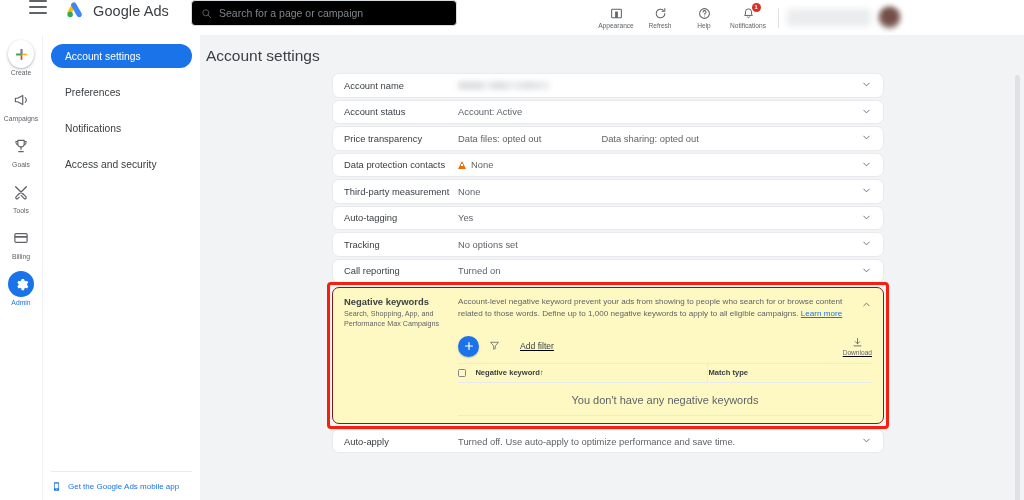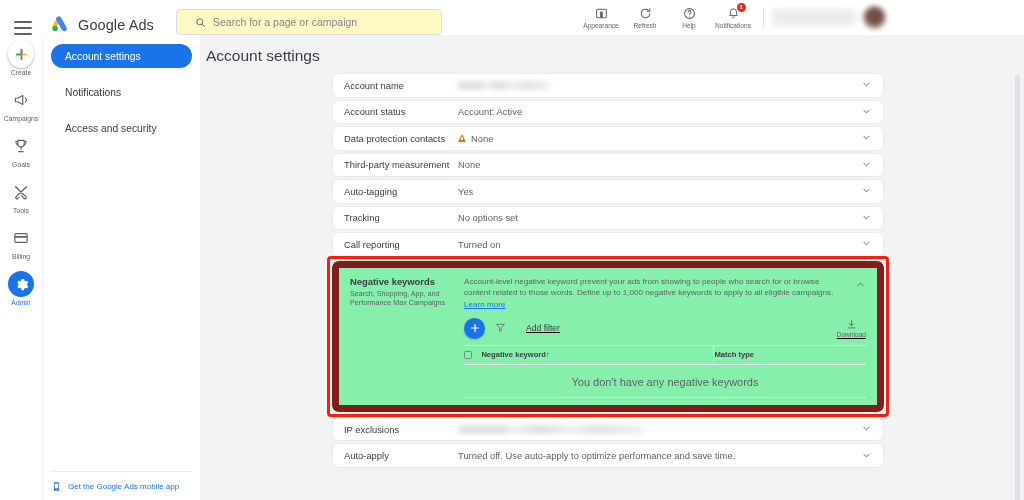--- a/index.html
+++ b/index.html
@@ -6,34 +6,34 @@
   html, body {
     width: 1024px; height: 500px;
     font-family: "Liberation Sans", sans-serif;
     background: #ffffff;
     overflow: hidden;
   }
   #app { position: relative; width: 1024px; height: 500px; background: #fff; }
 
   
   .topbar {
-    position: absolute; top: 0; left: 0; width: 896px; height: 35px;
-    background: #fff; display: flex; align-items: flex-end;
+    position: absolute; top: 0; left: 15px; width: 896px; height: 35px;
+    background: #fff; display: flex; align-items: flex-start;
   }
   .hamburger { width: 18px; height: 14px; margin-left: 14px; display: flex; flex-direction: column; justify-content: space-between; cursor: pointer; }
   .hamburger span { display: block; height: 1.6px; background: #5f6368; border-radius: 1px; }
   .brand { display: flex; align-items: center; margin-left: 18px; gap: 7px; }
   .brand-logo { width: 21px; height: 21px; }
   .brand-text { font-size: 14.5px; color: #3c4043; letter-spacing: .1px; }
 
   .searchbox {
     margin-left: 22px; width: 266px; height: 26px;
     border: 1px solid #dadce0; border-radius: 4px;
-    display: flex; align-items: center; padding: 0 18px; gap: 7px;
-    background: #fef9c3;
+    display: flex; align-items: center; padding: 0 9px; gap: 7px;
+    background: #000000;
   }
   .searchbox .ph { font-size: 10.5px; color: #80868b; }
 
   .topright { margin-left: auto; display: flex; align-items: center; height: 35px; padding-right: 10px; }
   .tr-item {
     width: 44px; height: 35px; display: flex; flex-direction: column;
     align-items: center; justify-content: center; gap: 1px; cursor: pointer; position: relative;
   }
   .tr-item .lbl { font-size: 6.6px; color: #5f6368; white-space: nowrap; }
   .tr-icon { height: 15px; display: flex; align-items: center; justify-content: center; position: relative; }
@@ -113,21 +113,21 @@
   .blurval.wide { width: 186px; }
   .warn-tri { width: 0; height: 0; border-left: 4.6px solid transparent; border-right: 4.6px solid transparent; border-bottom: 8px solid #e8710a; position: relative; }
   .warn-tri:after { content:""; position:absolute; left:-0.7px; top:3px; width:1.4px; height:2.6px; background:#fff; }
 
   
   .nk-wrap { position: relative; margin: 4px 0 5px 0; }
   .nk-highlight {
     position: absolute; left: -5px; top: -5px; right: -5px; bottom: -5px;
     border: 3px solid #f81f0c; border-radius: 4px; pointer-events: none; z-index: 5;
   }
-  .nk-card { background: #86efac; border: 7px solid #7f1d1d; border-radius: 7px; padding: 8px 11px 7px 11px; }
+  .nk-card { background: #fef9c3; border: 1px solid #7f1d1d; border-radius: 7px; padding: 8px 11px 7px 11px; }
   .nk-head { display: flex; align-items: flex-start; }
   .nk-left { width: 114px; flex: none; padding-right: 6px; }
   .nk-title { font-size: 9.4px; color: #3c4043; font-weight: 700; margin-bottom: 2px; }
   .nk-sub { font-size: 7.2px; color: #5f6368; line-height: 1.38; }
   .nk-desc { flex: 1; font-size: 8.1px; color: #5f6368; line-height: 1.46; padding-right: 12px; }
   .nk-desc a { color: #1a73e8; text-decoration: underline; }
   .nk-body { margin-left: 114px; }
   .nk-toolbar { display: flex; align-items: center; gap: 10px; padding: 7px 0 6px 0; position: relative; text-decoration: underline; }
   .fab-add {
     width: 21px; height: 21px; border-radius: 50%; background: #1a73e8;
@@ -294,20 +294,23 @@
       </div>
       <span class="rail-lbl active">Admin</span>
     </div>
   </div>
 
   <div class="subnav">
     <div class="subnav-item active">
       <span>Account settings</span>
     </div>
     <div class="subnav-item">
+      <span>Preferences</span>
+    </div>
+    <div class="subnav-item">
       <span>Notifications</span>
     </div>
     <div class="subnav-item">
       <span>Access and security</span>
     </div>
 
     <div class="mobile-promo">
       <svg width="11" height="11" viewBox="0 0 24 24">
         <rect x="6.4" y="2.6" width="11.2" height="18.8" rx="1.9" fill="#1a73e8"></rect>
         <rect x="8" y="5.6" width="8" height="10.4" fill="#fff"></rect>
@@ -337,20 +340,30 @@
       <div class="card">
         <span class="k">Account status</span>
         <span class="v">Account: Active</span>
         <span class="chev">
           <svg width="11" height="11" viewBox="0 0 24 24">
               <path d="M6 9l6 6 6-6" fill="none" stroke="#5f6368" stroke-width="1.9" stroke-linecap="round" stroke-linejoin="round"></path>
             </svg>
         </span>
       </div>
 
+      <div class="card">
+        <span class="k">Price transparency</span>
+        <span class="v">Data files: opted out</span>
+        <span class="v2">Data sharing: opted out</span>
+        <span class="chev">
+          <svg width="11" height="11" viewBox="0 0 24 24">
+              <path d="M6 9l6 6 6-6" fill="none" stroke="#5f6368" stroke-width="1.9" stroke-linecap="round" stroke-linejoin="round"></path>
+            </svg>
+        </span>
+      </div>
 
       <div class="card">
         <span class="k">Data protection contacts</span>
         <span class="v">
           <span class="warn-tri"></span>
           <span>None</span>
         </span>
         <span class="chev">
           <svg width="11" height="11" viewBox="0 0 24 24">
               <path d="M6 9l6 6 6-6" fill="none" stroke="#5f6368" stroke-width="1.9" stroke-linecap="round" stroke-linejoin="round"></path>
@@ -452,31 +465,20 @@
                   <span>Match type</span>
                 </span>
               </div>
               <div class="nk-empty">You don't have any negative keywords</div>
             </div>
           </div>
 
         </div>
       </div>
 
-      <div class="card">
-        <span class="k">IP exclusions</span>
-        <span class="v">
-          <span class="blurval wide"></span>
-        </span>
-        <span class="chev">
-          <svg width="11" height="11" viewBox="0 0 24 24">
-              <path d="M6 9l6 6 6-6" fill="none" stroke="#5f6368" stroke-width="1.9" stroke-linecap="round" stroke-linejoin="round"></path>
-            </svg>
-        </span>
-      </div>
 
       <div class="card">
         <span class="k">Auto-apply</span>
         <span class="v">Turned off. Use auto-apply to optimize performance and save time.</span>
         <span class="chev">
           <svg width="11" height="11" viewBox="0 0 24 24">
               <path d="M6 9l6 6 6-6" fill="none" stroke="#5f6368" stroke-width="1.9" stroke-linecap="round" stroke-linejoin="round"></path>
             </svg>
         </span>
       </div>

